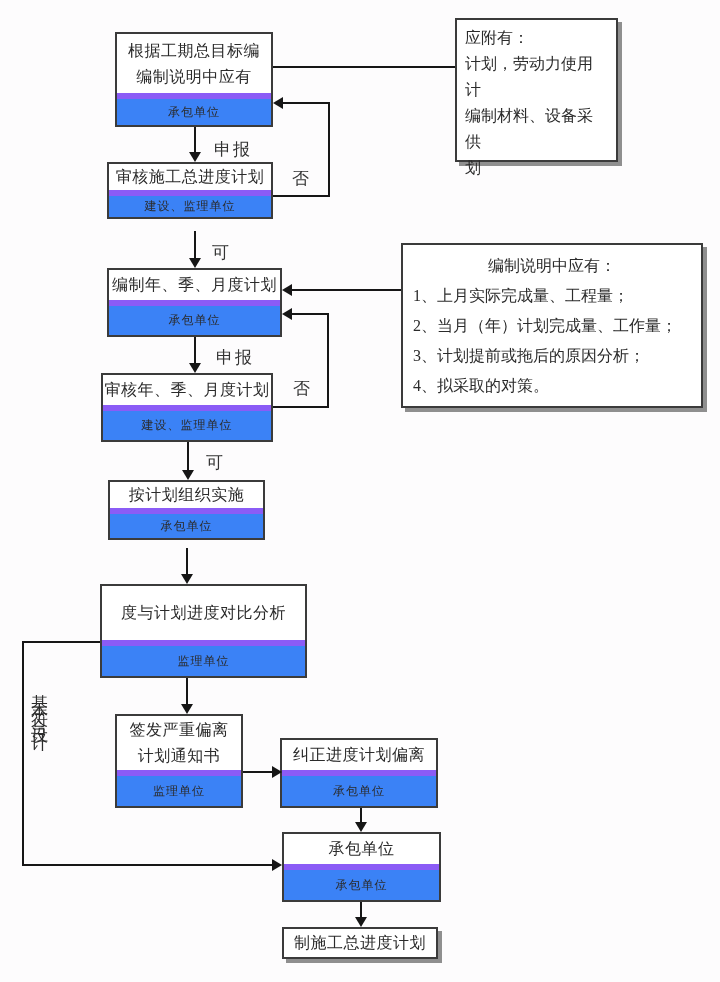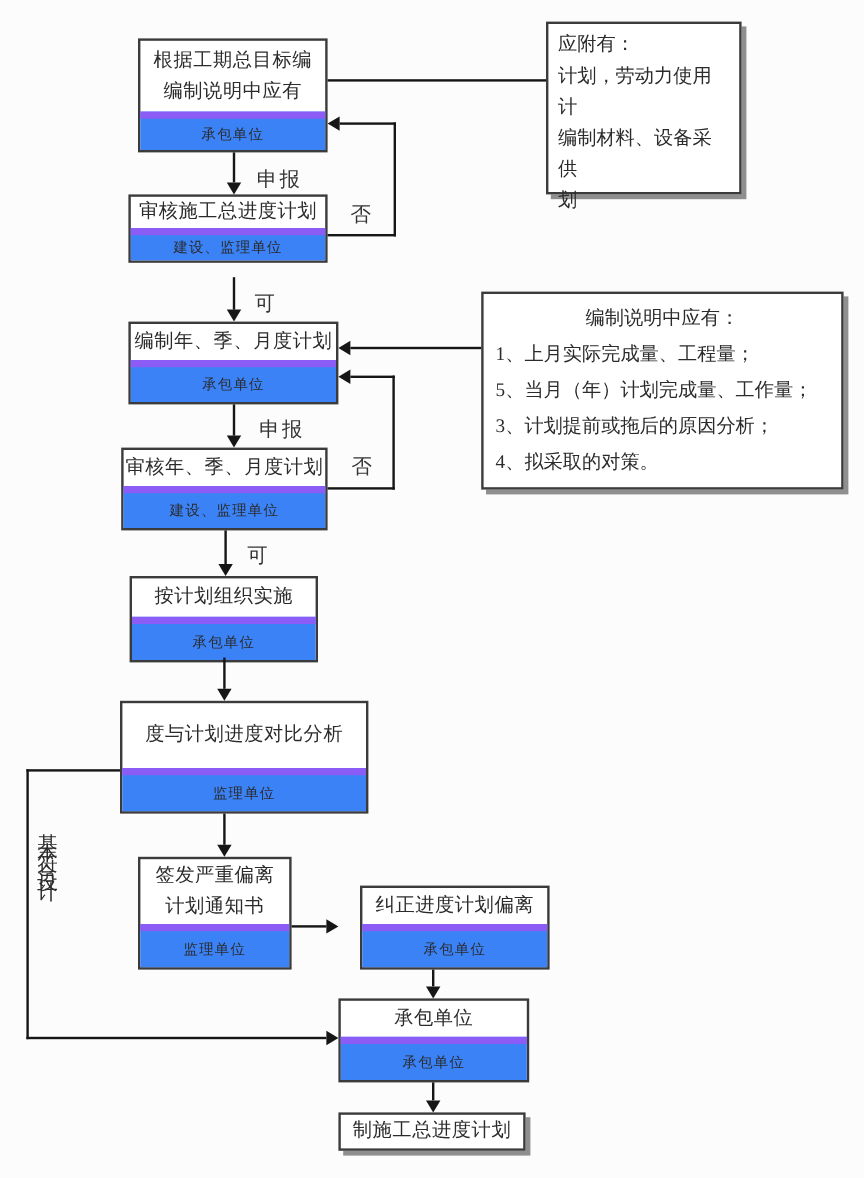--- a/index.html
+++ b/index.html
@@ -102,41 +102,41 @@
   <div class="box" style="left:107px;top:268px;width:175px;height:69px">
     <div class="box-title">编制年、季、月度计划</div>
     <div class="box-owner">承包单位</div>
   </div>
 
   <div class="box" style="left:101px;top:373px;width:172px;height:69px">
     <div class="box-title">审核年、季、月度计划</div>
     <div class="box-owner">建设、监理单位</div>
   </div>
 
-  <div class="box" style="left:108px;top:480px;width:157px;height:72px">
+  <div class="box" style="left:108px;top:480px;width:157px;height:60px">
     <div class="box-title">按计划组织实施</div>
     <div class="box-owner" style="height:36px">承包单位</div>
   </div>
 
   <div class="box" style="left:100px;top:584px;width:207px;height:94px">
     <div class="box-title">
       <div>度与计划进度对比分析</div>
     </div>
     <div class="box-owner" style="height:36px">监理单位</div>
   </div>
 
   <div class="box" style="left:115px;top:714px;width:128px;height:94px">
     <div class="box-title">
       <div>签发严重偏离</div>
       <div>计划通知书</div>
     </div>
     <div class="box-owner" style="height:36px">监理单位</div>
   </div>
 
-  <div class="box" style="left:300px;top:738px;width:158px;height:70px">
+  <div class="box" style="left:280px;top:738px;width:158px;height:70px">
     <div class="box-title">纠正进度计划偏离</div>
     <div class="box-owner" style="height:36px">承包单位</div>
   </div>
 
   <div class="box" style="left:282px;top:832px;width:159px;height:70px">
     <div class="box-title">承包单位</div>
     <div class="box-owner" style="height:36px">承包单位</div>
   </div>
 
   <div class="box shadowed" style="left:282px;top:927px;width:156px;height:32px">
@@ -146,21 +146,21 @@
   <div class="note note-attach shadowed" style="left:455px;top:18px;width:163px;height:144px">
     <div>应附有：</div>
     <div>计划，劳动力使用计</div>
     <div>编制材料、设备采供</div>
     <div>划</div>
   </div>
 
   <div class="note note-explain shadowed" style="left:401px;top:243px;width:302px;height:165px">
     <div class="note-explain-title">编制说明中应有：</div>
     <div>1、上月实际完成量、工程量；</div>
-    <div>5、当月（年）计划完成量、工作量；</div>
+    <div>2、当月（年）计划完成量、工作量；</div>
     <div>3、计划提前或拖后的原因分析；</div>
     <div>4、拟采取的对策。</div>
   </div>
 
   <div class="ln" style="left:194px;top:127px;width:2px;height:25px"></div>
   <div class="ah-down" style="left:189px;top:152px"></div>
 
   <div class="ln" style="left:194px;top:231px;width:2px;height:27px"></div>
   <div class="ah-down" style="left:189px;top:258px"></div>
 

